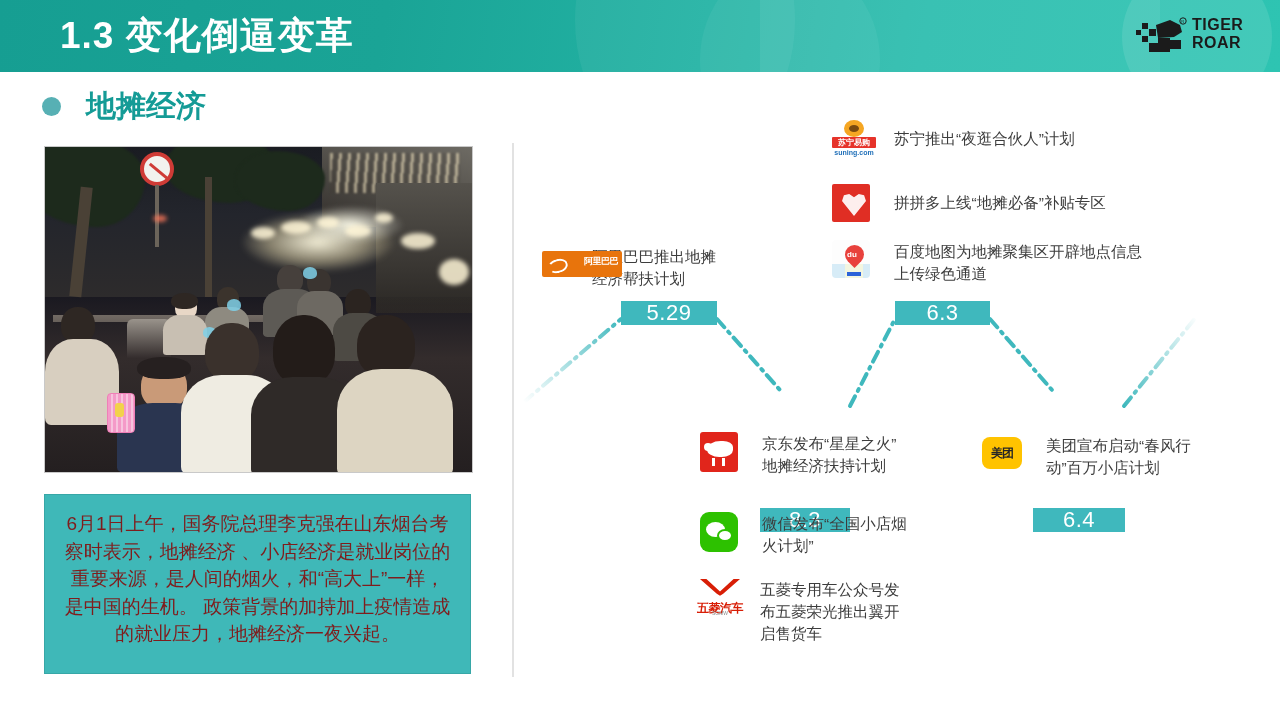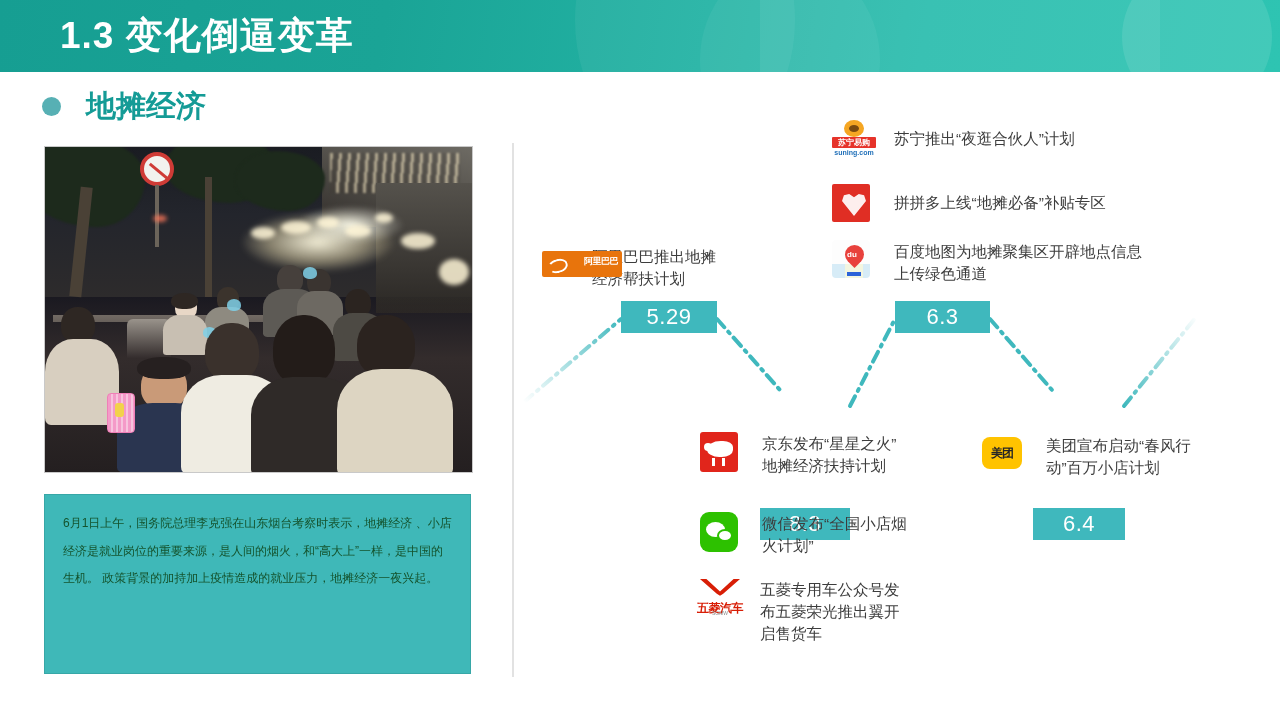--- a/index.html
+++ b/index.html
@@ -93,29 +93,30 @@
     background:repeating-linear-gradient(90deg,#f49ac8 0 3px,#f7c3dd 3px 5px);border:1px solid #ef7fb7;}
   .ph-cage:after{content:"";position:absolute;left:7px;top:9px;width:9px;height:14px;border-radius:3px;background:#f2d24a;}
   .ph-light{position:absolute;border-radius:50%;background:rgba(255,246,215,0.85);filter:blur(2.2px);}
   
   .quote{
     position:absolute;left:44px;top:494px;width:427px;height:180px;
     background:#3fb8b8;border:1px solid #37a7a7;box-sizing:border-box;
     padding:15px 18px 0 18px;
   }
   .quote p{
-    margin:0;color:#14532d;font-size:12px;line-height:27.5px;
+    margin:0;color:#7f1d1d;font-size:19px;line-height:27.5px;
     font-family:"Liberation Sans","DejaVu Sans",sans-serif;
+    text-align:center;
   }
   
   .divider{position:absolute;left:512px;top:143px;width:2px;height:534px;background:#e2e2e2;}
   
   .tl{position:absolute;left:512px;top:120px;width:768px;height:560px;}
   .badge{
-    position:absolute;height:32px;background:#3fb8bd;color:#ffffff;
+    position:absolute;height:24px;background:#3fb8bd;color:#ffffff;
     font-size:22px;display:flex;align-items:center;justify-content:center;
     letter-spacing:0.5px;
   }
   .tl-svg{position:absolute;left:0;top:0;width:768px;height:560px;}
   
   .item{position:absolute;display:flex;align-items:flex-start;}
   .ico{width:38px;height:38px;flex:0 0 38px;margin-right:12px;position:relative;}
   .itxt{font-size:15.5px;line-height:22px;color:#3d3d3d;white-space:pre-line;padding-top:1px;}
   
   .lg-ali{width:80px;height:26px;background:#e8740c;border-radius:2px;position:relative;margin-top:6px;}
@@ -162,20 +163,40 @@
 </head>
 <body>
 
 <div class="header">
   <div class="hdr-blob1"></div>
   <div class="hdr-blob2"></div>
   <div class="hdr-panel"></div>
   <div class="hdr-circle"></div>
   <div class="hdr-title">1.3   变化倒逼变革</div>
 
+  <div class="logo">
+    <svg class="logo-mark" viewBox="0 0 56 42">
+      <g fill="#1b1b1b">
+        <rect x="0" y="14" width="5" height="5"></rect>
+        <rect x="6" y="7" width="6" height="6"></rect>
+        <rect x="6" y="20" width="6" height="6"></rect>
+        <rect x="13" y="13" width="7" height="7"></rect>
+        <rect x="13" y="27" width="9" height="9"></rect>
+        <path d="M20 9 L34 4 L44 9 L46 16 L38 21 L22 22 Z"></path>
+        <rect x="22" y="22" width="12" height="14"></rect>
+        <rect x="34" y="24" width="11" height="9"></rect>
+        <circle cx="47" cy="5" r="3.2" fill="none" stroke="#1b1b1b" stroke-width="1"></circle>
+        <text x="45.3" y="7" font-size="4" fill="#1b1b1b">R</text>
+      </g>
+    </svg>
+    <div class="logo-txt">
+      <div>TIGER</div>
+      <div>ROAR</div>
+    </div>
+  </div>
 </div>
 
 <div class="sec-bullet"></div>
 <div class="sec-title">地摊经济</div>
 
 <div class="photo">
   <div class="ph-sky"></div>
   <div class="ph-ceil"></div>
   <div class="ph-wall"></div>
   <div class="ph-glow"></div>

